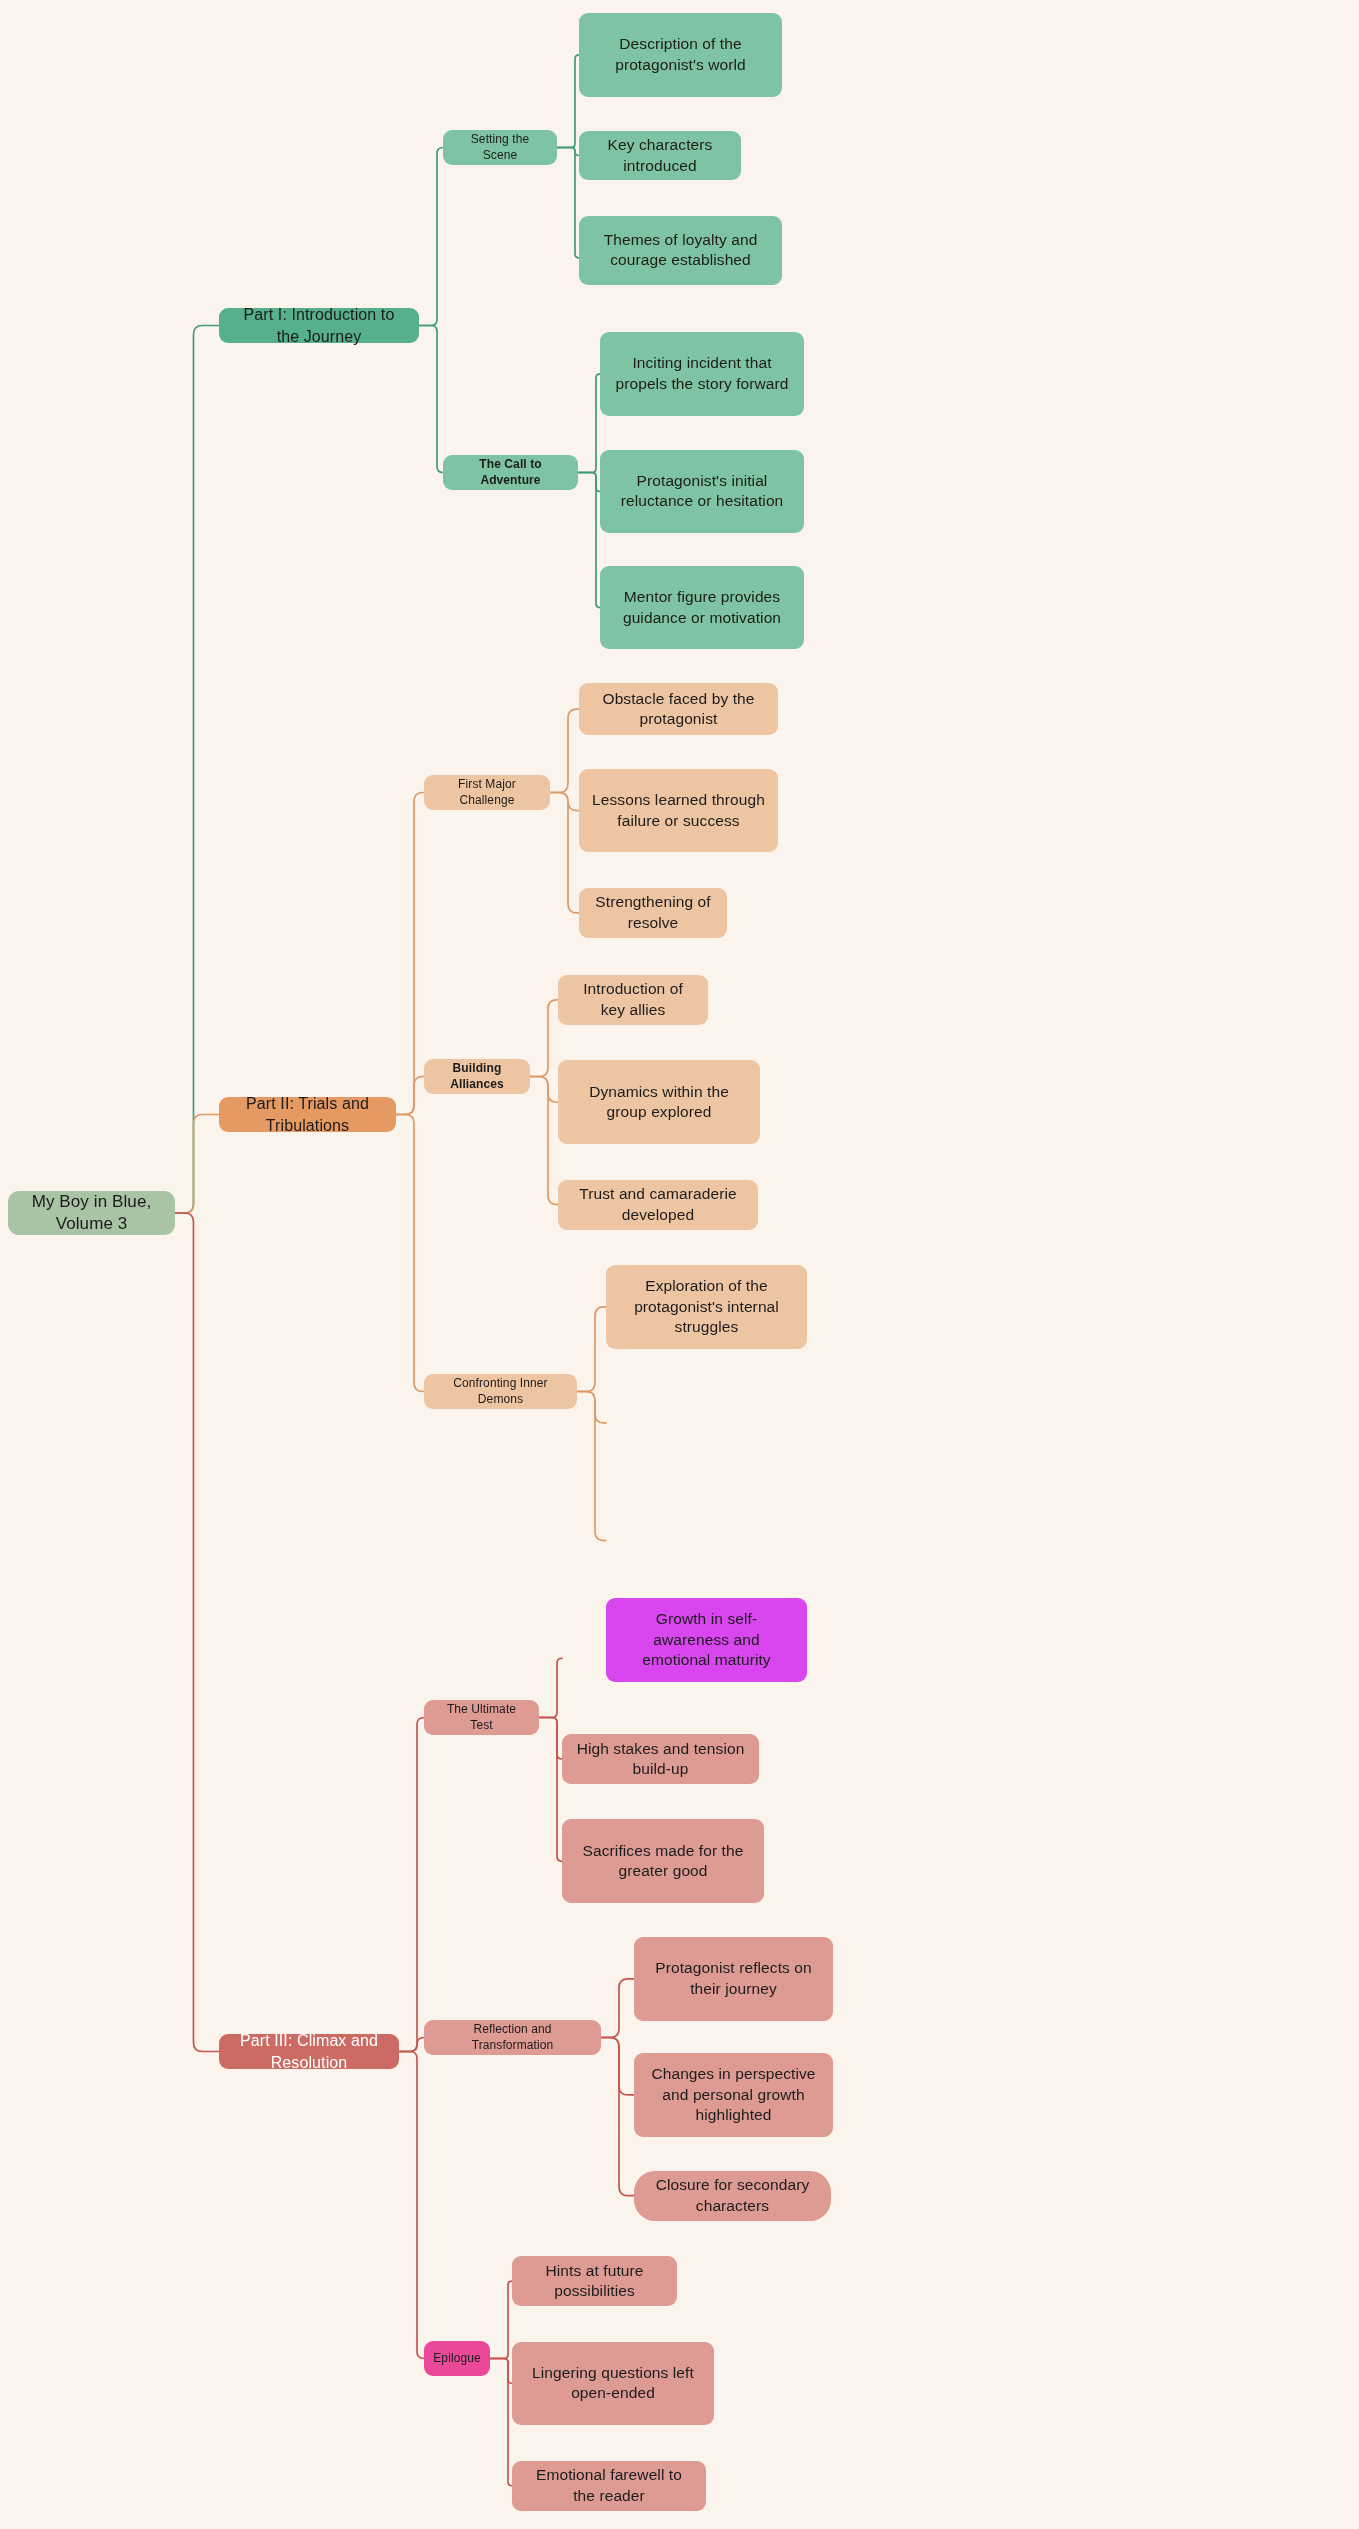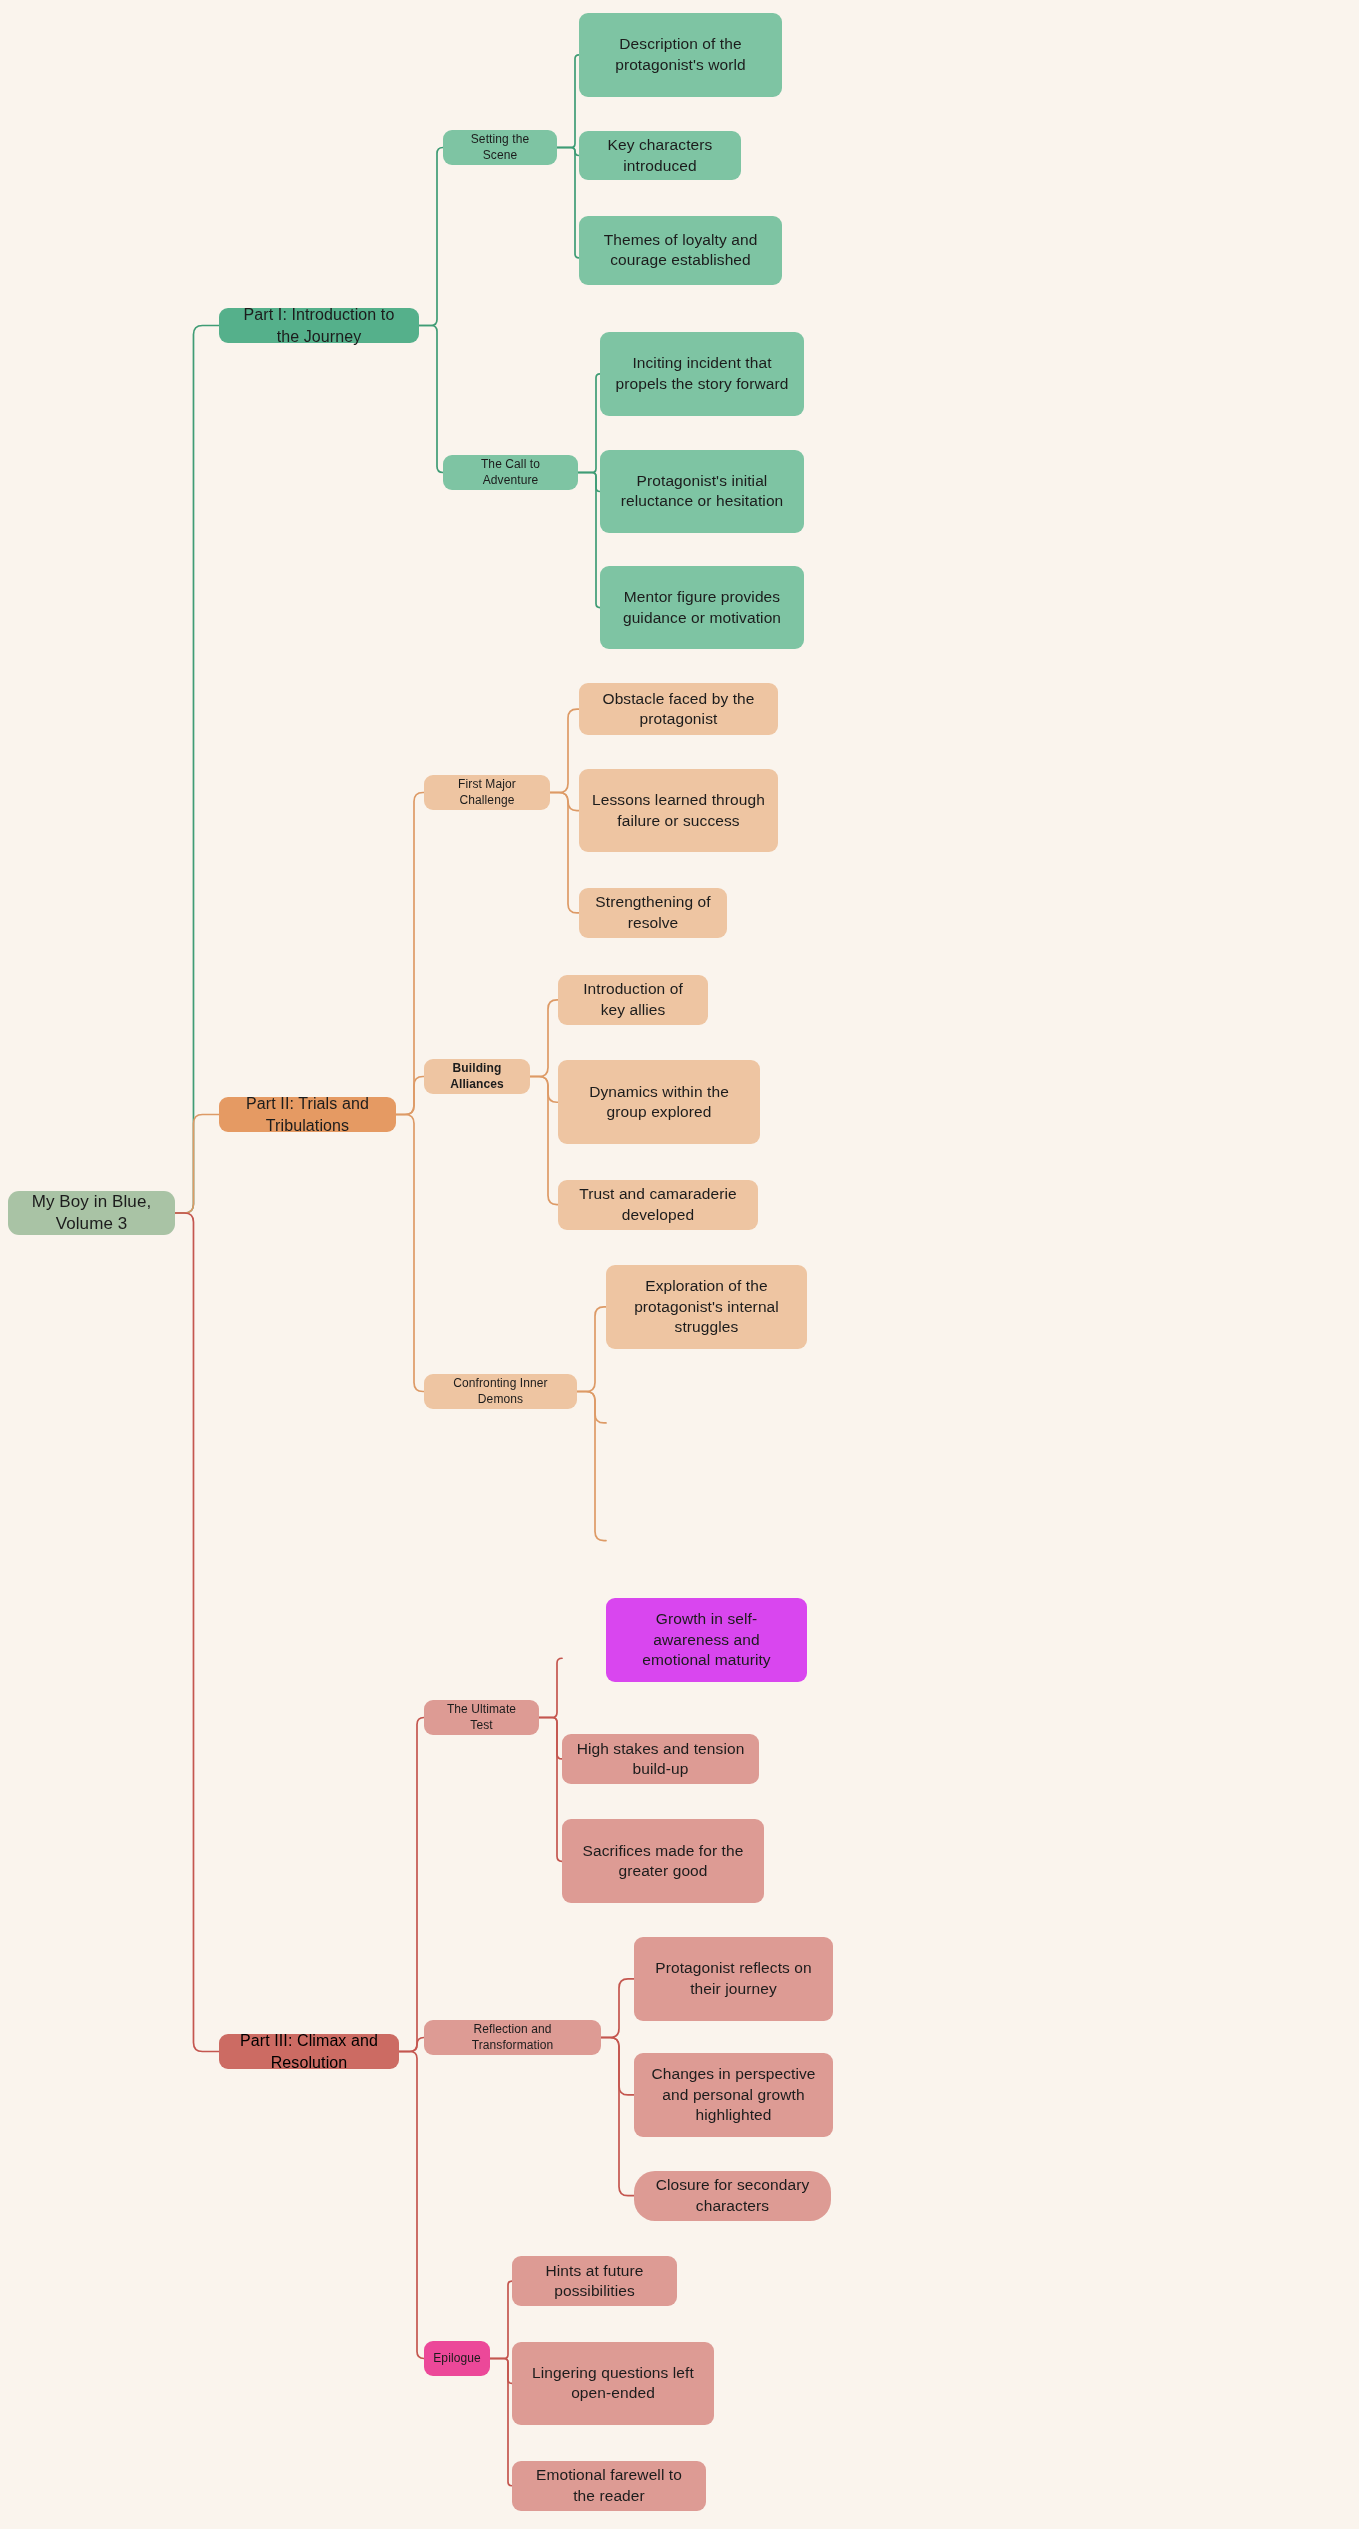--- a/index.html
+++ b/index.html
@@ -21,21 +21,21 @@
     border-radius:9px;
     padding:6px 12px;
     line-height:1.32;
     color:#1c1c1c;
     letter-spacing:0.1px;
   }
   .node.root{font-size:17px;border-radius:11px;}
   .node.l1{font-size:16px;}
   .node.l2{font-size:12px;}
   .node.l3{font-size:15.5px;}
-  .node.white-text{color:#000000;}
+  .node.white-text{color:#ffffff;}
 </style>
 </head>
 <body>
 
 <div id="mindmap">
   <svg id="edges" viewBox="0 0 1359 2529">
       <path d="M 175 1213 L 184.48 1213 Q 193.48 1213 193.48 1204 L 193.48 334.5 Q 193.48 325.5 202.48 325.5 L 219 325.5" fill="none" stroke="#3f9c75" stroke-width="1.7" stroke-linecap="round"></path>
       <path d="M 419 325.5 L 431 325.5 Q 437 325.5 437 319.5 L 437 153.5 Q 437 147.5 443 147.5 L 443 147.5" fill="none" stroke="#3f9c75" stroke-width="1.7" stroke-linecap="round"></path>
       <path d="M 557 147.5 L 571 147.5 Q 575 147.5 575 143.5 L 575 58.791 Q 575 54.791 579 54.791 L 579 54.791" fill="none" stroke="#3f9c75" stroke-width="1.7" stroke-linecap="round"></path>
       <path d="M 557 147.5 L 571 147.5 Q 575 147.5 575 151.5 L 575 151.50975 Q 575 155.50975 579 155.50975 L 579 155.50975" fill="none" stroke="#3f9c75" stroke-width="1.7" stroke-linecap="round"></path>
@@ -82,21 +82,21 @@
     </div>
     <div class="node l3" style="left: 579px; top: 12.892px; width: 203px; height: 83.798px; background: rgb(126, 196, 163);">
       <span>Description of the protagonist's world</span>
     </div>
     <div class="node l3" style="left: 579px; top: 130.531px; width: 162px; height: 49.9565px; background: rgb(126, 196, 163);">
       <span>Key characters introduced</span>
     </div>
     <div class="node l3" style="left: 579px; top: 215.941px; width: 203px; height: 69px; background: rgb(126, 196, 163);">
       <span>Themes of loyalty and courage established</span>
     </div>
-    <div class="node l2" style="left: 443px; top: 455px; width: 135px; height: 35px; background: rgb(126, 196, 163);">
+    <div class="node l2" style="left: 443px; top: 455px; width: 135px; height: 35px; background: rgb(126, 196, 163); font-weight: bold;">
       <span>The Call to Adventure</span>
     </div>
     <div class="node l3" style="left: 600px; top: 331.969px; width: 204px; height: 83.798px; background: rgb(126, 196, 163);">
       <span>Inciting incident that propels the story forward</span>
     </div>
     <div class="node l3" style="left: 600px; top: 449.608px; width: 204px; height: 83.798px; background: rgb(126, 196, 163);">
       <span>Protagonist's initial reluctance or hesitation</span>
     </div>
     <div class="node l3" style="left: 600px; top: 565.636px; width: 204px; height: 83.798px; background: rgb(126, 196, 163);">
       <span>Mentor figure provides guidance or motivation</span>

